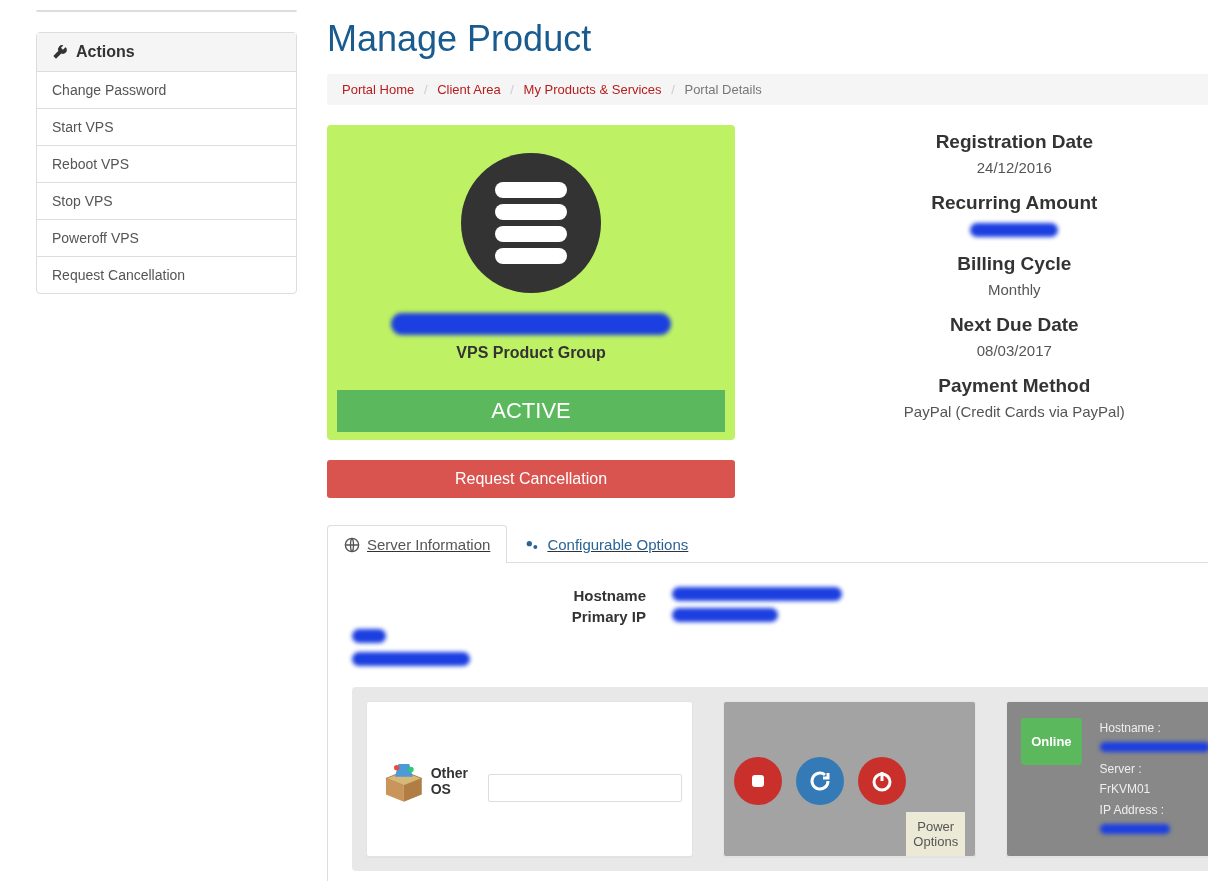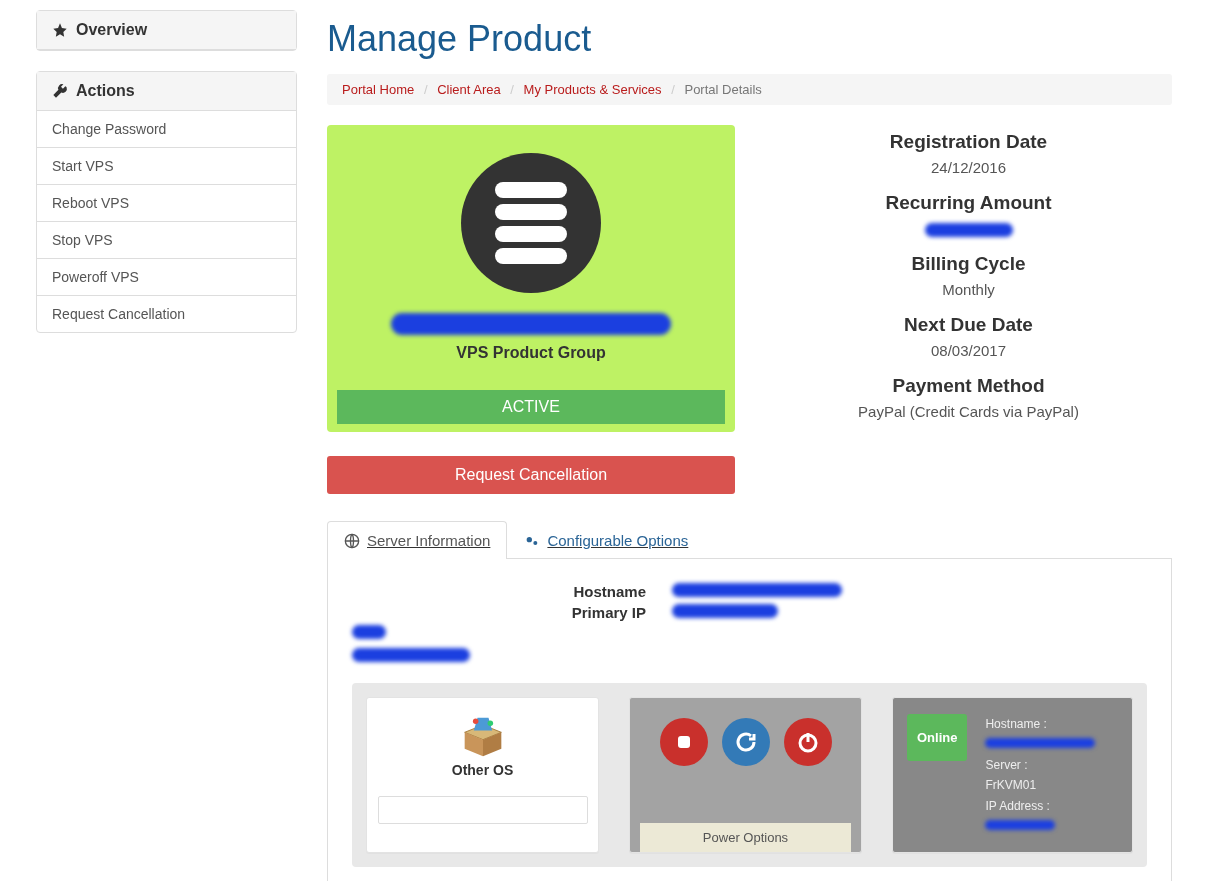--- a/index.html
+++ b/index.html
@@ -40,21 +40,21 @@
   width: 140px; height: 140px; border-radius: 50%; background: #333; margin: 0 auto 20px;
   display: flex; align-items: center; justify-content: center;
 }
 .db-stack { display: flex; flex-direction: column; gap: 6px; }
 .db-disk { width: 72px; height: 16px; border-radius: 10px; background: #fff; }
 .redact-blue {
   background: #1b3fe0; border-radius: 14px; display: inline-block; filter: blur(2px);
 }
 .redact-blue.pname { width: 280px; height: 22px; margin-bottom: 6px; }
 .product-group { font-weight: bold; margin-bottom: 28px; color: #333; font-size: 16px; }
-.status-bar { background: #5cb85c; color: #fff; padding: 8px; font-size: 16px; }
+.status-bar { background: #5cb85c; color: #fff; padding: 8px; font-size: 22px; }
 
 .btn-cancel {
   display: block; width: 408px; background: #d9534f; color: #fff; text-align: center;
   padding: 10px; border-radius: 3px; border: none; font-size: 16px; cursor: pointer; margin-bottom: 26px;
 }
 
 .info-side { flex: 1; text-align: center; padding-top: 6px; }
 .info-side h4 { font-size: 19px; font-weight: bold; margin-bottom: 6px; color: #333; }
 .info-side div.val { margin-bottom: 16px; color: #555; font-size: 15px; }
 .redact-blue.amount { width: 88px; height: 14px; vertical-align: middle; }
@@ -68,21 +68,21 @@
 .tab.active { border-color: #ddd; background: #fff; border-radius: 4px 4px 0 0; color: #555; }
 .tab-content { border: 1px solid #ddd; border-top: none; padding: 24px; }
 
 .kv { display: flex; margin-bottom: 4px; }
 .kv .k { width: 320px; text-align: right; padding-right: 26px; font-weight: bold; font-size: 15px; }
 .kv .v .redact-blue { height: 14px; }
 
 .cards3 { display: flex; gap: 30px; background: #e8e8e8; padding: 14px; border-radius: 4px; margin-top: 18px; }
 .card {
   flex: 1; background: #fff; border: 1px solid #e3e3e3; border-radius: 3px;
-  display: flex; flex-direction: column; align-items: center; box-shadow: 0 1px 1px rgba(0,0,0,.03);
+  display: flex; align-items: center; box-shadow: 0 1px 1px rgba(0,0,0,.03);
 }
 .card.os { padding: 16px 10px 10px; }
 .card.power { background: #a3a3a3; padding: 20px 10px 0; }
 .card.status { background: #888; color: #fff; padding: 16px 14px; flex-direction: row; align-items: flex-start; gap: 18px; }
 .os-box { width: 58px; height: 44px; position: relative; }
 .os-box svg { width: 100%; height: 100%; }
 .other-os { font-weight: bold; margin-top: 4px; margin-bottom: 6px; }
 .os-drop { height: 28px; width: 210px; border: 1px solid #ddd; margin-top: 12px; border-radius: 2px; }
 .power-btns { display: flex; gap: 14px; margin-bottom: 16px; }
 .pbtn {
@@ -101,28 +101,20 @@
 .icon { display: inline-flex; width: 16px; height: 16px; }
 .icon svg { width: 100%; height: 100%; }
 </style>
 </head>
 <body>
 
 <div class="container">
 
   <aside class="sidebar">
     <div class="panel">
-      <div class="panel-header">
-        <span class="icon">
-          <svg viewBox="0 0 24 24" fill="#333">
-              <path d="M12 2l2.9 6.9L22 10l-5 4.9L18.2 22 12 18.3 5.8 22 7 14.9 2 10l7.1-1.1z"></path>
-            </svg>
-        </span>
-        <span>Overview</span>
-      </div>
     </div>
 
     <div class="panel">
       <div class="panel-header">
         <span class="icon">
           <svg viewBox="0 0 24 24" fill="#333">
               <path d="M22 6.9a6 6 0 0 1-8 7.5L6 22l-4-4 7.6-8A6 6 0 0 1 17.1 2l-3.6 3.6 2.9 2.9L20 4.9c.9.5 1.6 1.2 2 2z"></path>
             </svg>
         </span>
         <span>Actions</span>

